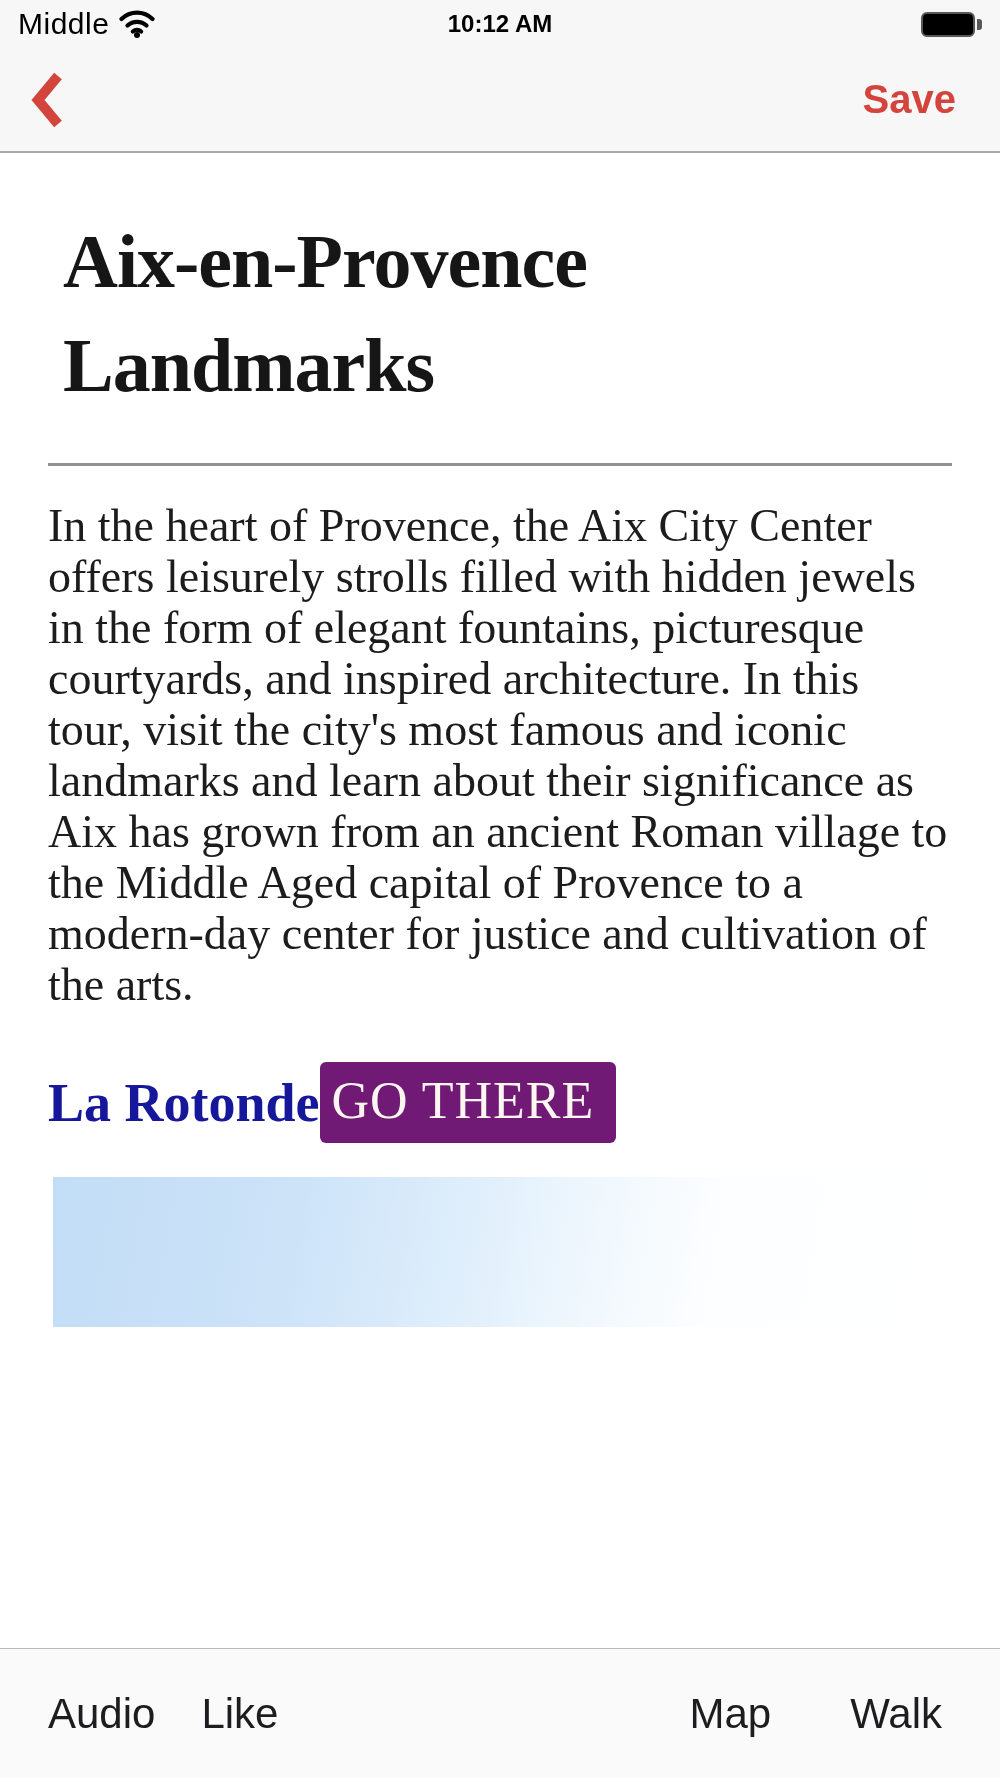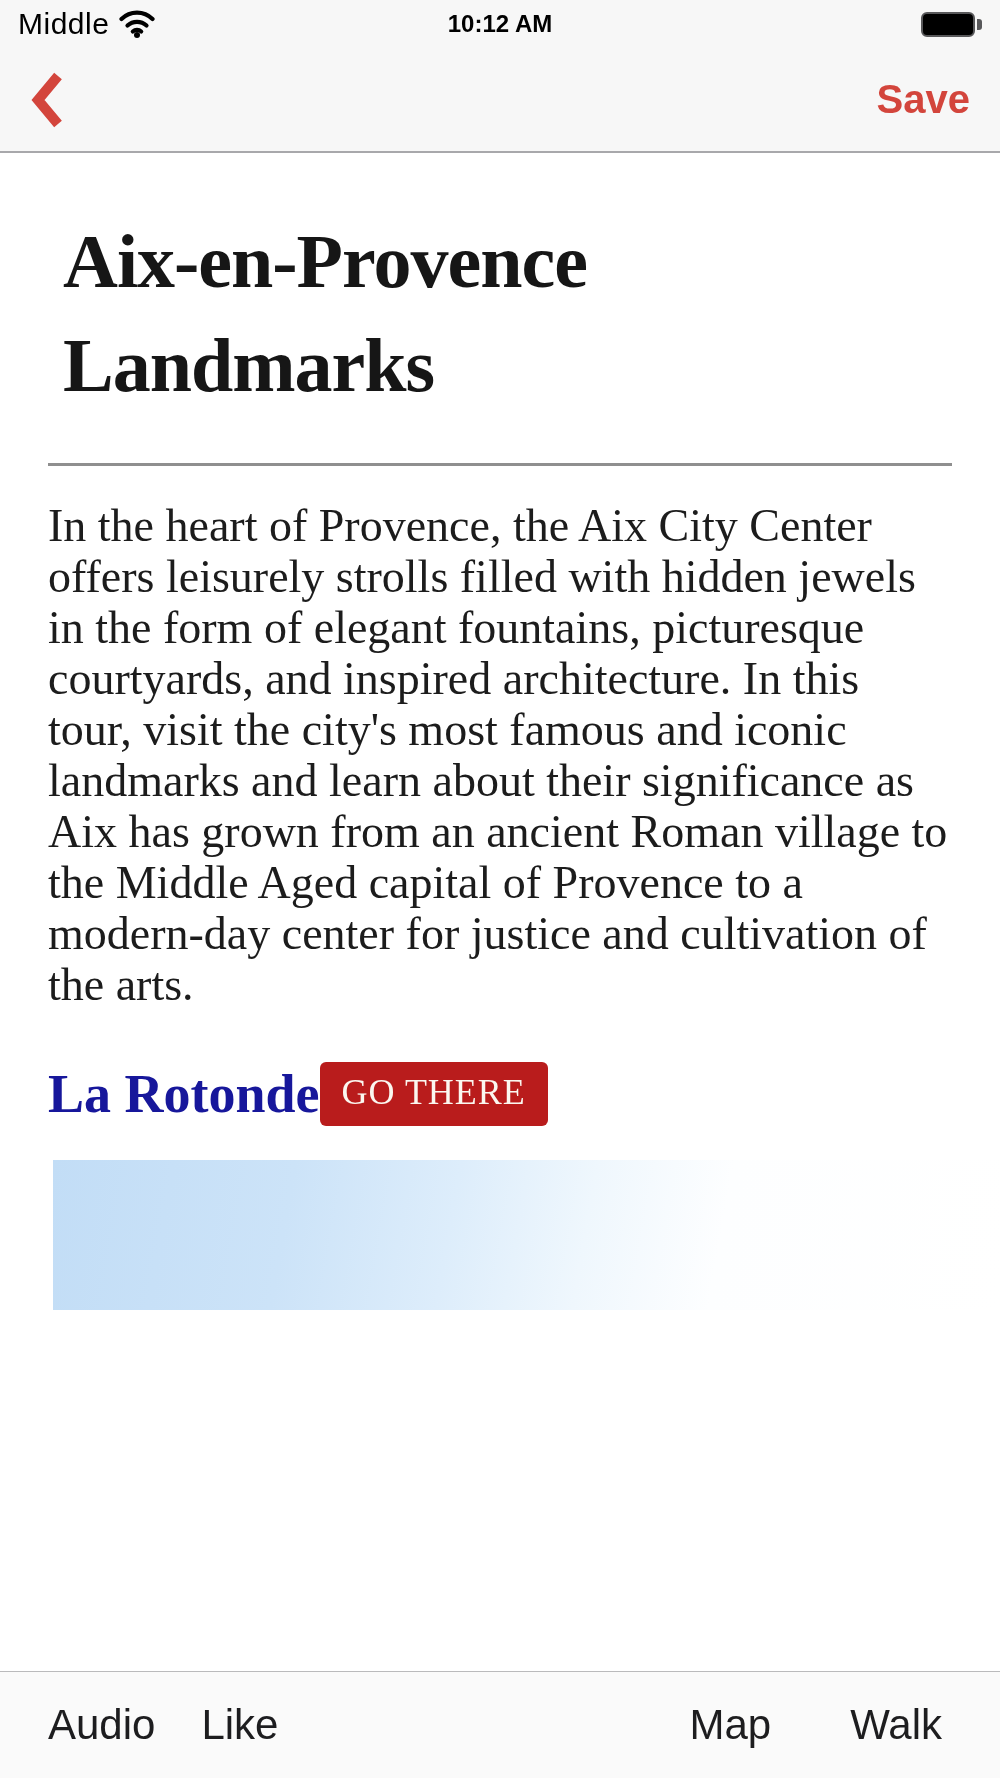--- a/index.html
+++ b/index.html
@@ -34,21 +34,21 @@
   }
   .battery-nub {
     width:5px; height:11px; background:#58585a;
     border-radius:0 3px 3px 0; margin-left:2px;
   }
   .nav-bar {
     height:103px; display:flex; align-items:center; padding:0 30px;
   }
   .back-button { display:flex; align-items:center; cursor:pointer; }
   .save-button {
-    margin-left:auto; 
+    margin-left:auto; margin-right:14px;
     color:#d3453c; font-size:40px; font-weight:600; cursor:pointer;
   }
 
   
   .content { position:absolute; top:153px; left:0; right:0; padding:0 48px; }
   .page-title {
     font-family:"Liberation Serif", serif;
     font-size:76px; line-height:104px; font-weight:700;
     color:#161616; letter-spacing:-1px;
     margin:56px 0 0 15px; max-width:680px;
@@ -63,35 +63,35 @@
     margin:34px 0 0 0;
   }
   .landmark-row { display:flex; align-items:center; margin-top:52px; }
   .landmark-link {
     font-family:"Liberation Serif", serif;
     font-size:54px; font-weight:700; color:#17179b;
     text-decoration:none; cursor:pointer;
   }
   .go-there-button {
     font-family:"Liberation Serif", serif;
-    font-size:36px; font-weight:400; letter-spacing:1px;
-    color:#fbf7f0; background:#b91c1c;
-    padding:9px 22px 13px 22px; border-radius:6px;
+    font-size:52px; font-weight:400; letter-spacing:1px;
+    color:#fbf7f0; background:#701a75;
+    padding:9px 22px 13px 12px; border-radius:6px;
     border:none; cursor:pointer; display:inline-block;
   }
   .landmark-photo {
     margin:34px -48px 0 5px; height:150px;
     background:linear-gradient(100deg,
       #c2ddf6 0%, #cce3f8 25%, #ddedfb 42%,
       #eff7fd 56%, #fdfeff 70%, #ffffff 100%);
   }
 
   
   .toolbar {
-    position:absolute; left:0; right:0; bottom:0; height:107px;
+    position:absolute; left:0; right:0; bottom:0; height:130px;
     background:rgba(250,250,250,0.97);
     border-top:1px solid #bababc; box-sizing:border-box;
     display:flex; align-items:center; padding:0 58px 0 48px; z-index:20;
   }
   .toolbar-item {
     font-size:42px; font-weight:500; color:#1d1d1f; cursor:pointer;
   }
   .toolbar-item.like { margin-left:46px; }
   .toolbar-spacer { flex:1; }
   .toolbar-item.walk { margin-left:79px; }

